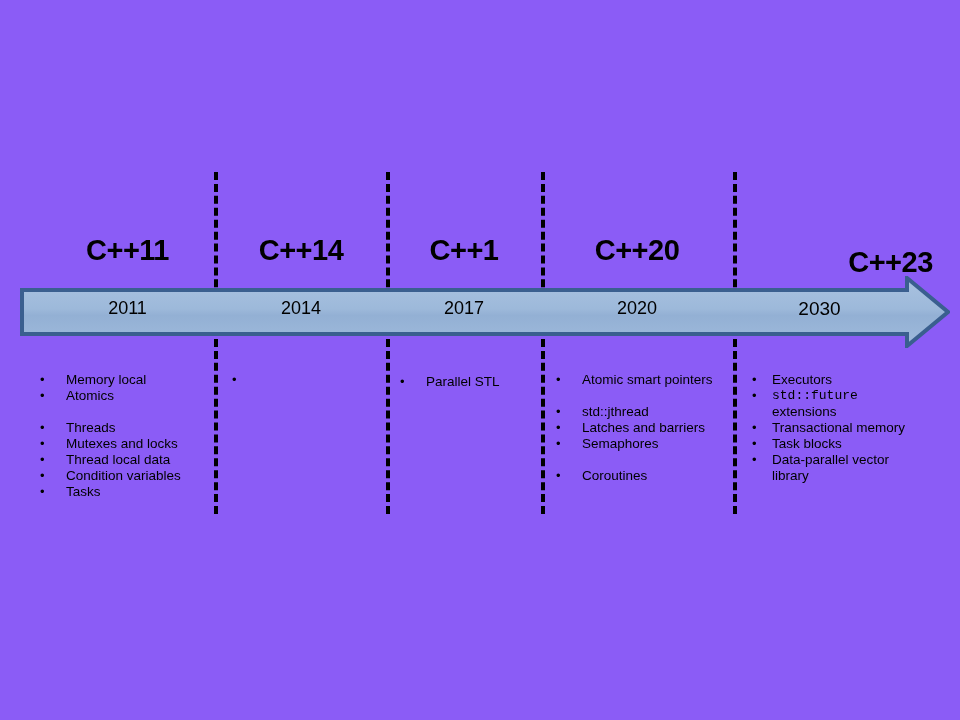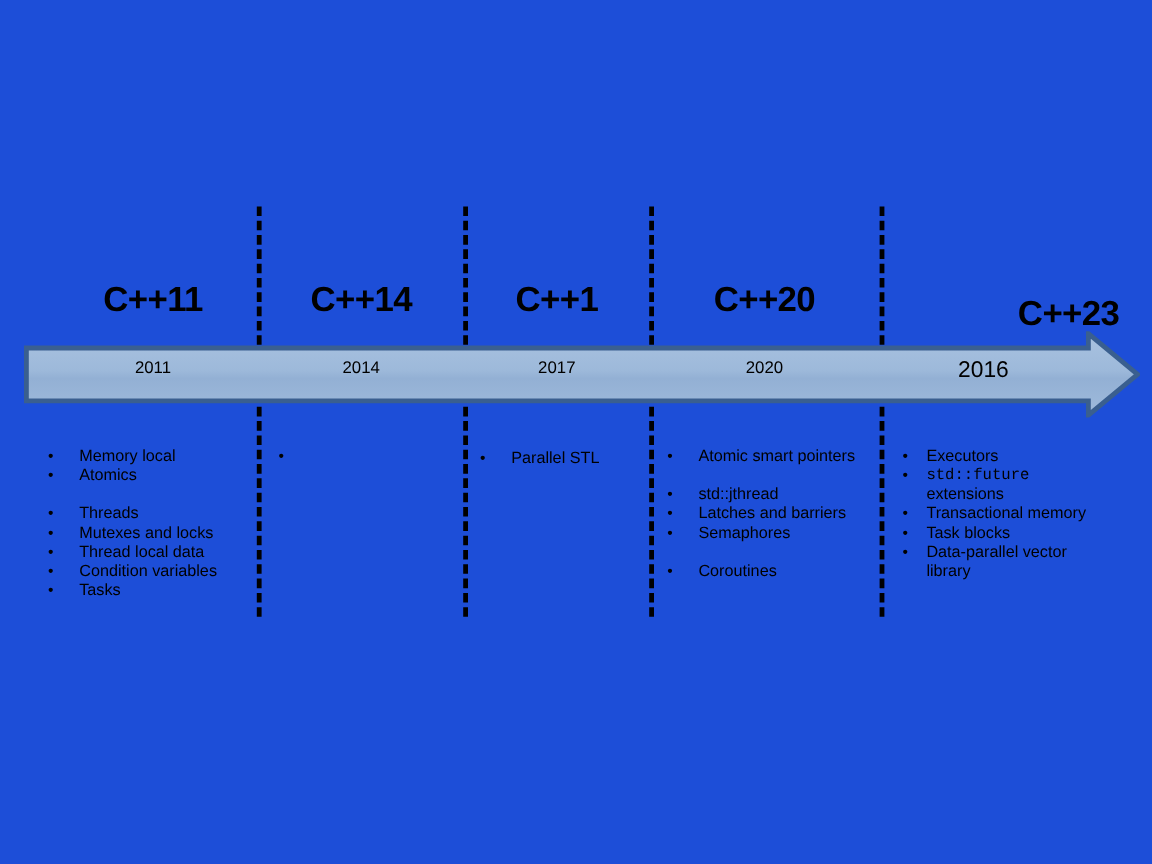--- a/index.html
+++ b/index.html
@@ -4,21 +4,21 @@
 <style>
   html, body {
     margin: 0;
     padding: 0;
     background: #ffffff;
   }
   #canvas {
     position: relative;
     width: 960px;
     height: 720px;
-    background: #1d4ed8;
+    background: #8b5cf6;
     overflow: hidden;
     font-family: "Liberation Sans", sans-serif;
     color: #000000;
     text-decoration: underline;
   }
 
   
   .divider {
     position: absolute;
     top: 172px;
@@ -48,21 +48,21 @@
   }
   .arrow-band svg {
     display: block;
     width: 930px;
     height: 72px;
   }
 
   
   .year-label {
     position: absolute;
-    font-size: 14px;
+    font-size: 18px;
     text-align: center;
     white-space: nowrap;
     color: #000000;
   }
   .year-label.wide {
     font-size: 19px;
   }
 
   
   .feature-column {
@@ -136,21 +136,21 @@
       </defs>
       <polygon points="2,14 887,14 887,2 928,36 887,70 887,58 2,58" fill="url(#arrowGrad)" stroke="#3A5F8F" stroke-width="4" stroke-linejoin="miter"></polygon>
     </svg>
   </div>
 
   <div id="years-layer">
       <div class="year-label" style="left: 40px; top: 298px; width: 175px;">2011</div>
       <div class="year-label" style="left: 215px; top: 298px; width: 172px;">2014</div>
       <div class="year-label" style="left: 387px; top: 298px; width: 154px;">2017</div>
       <div class="year-label" style="left: 542px; top: 298px; width: 190px;">2020</div>
-      <div class="year-label wide" style="left: 762px; top: 298px; width: 115px;">2016</div>
+      <div class="year-label wide" style="left: 762px; top: 298px; width: 115px;">2030</div>
     </div>
 
   <div id="features-layer">
       <div class="feature-column" style="left: 40px; top: 372px; width: 175px;">
         <div class="feature-item">
           <span class="bullet">•</span>
           <span class="label">Memory local</span>
         </div>
         <div class="feature-item">
           <span class="bullet">•</span>

